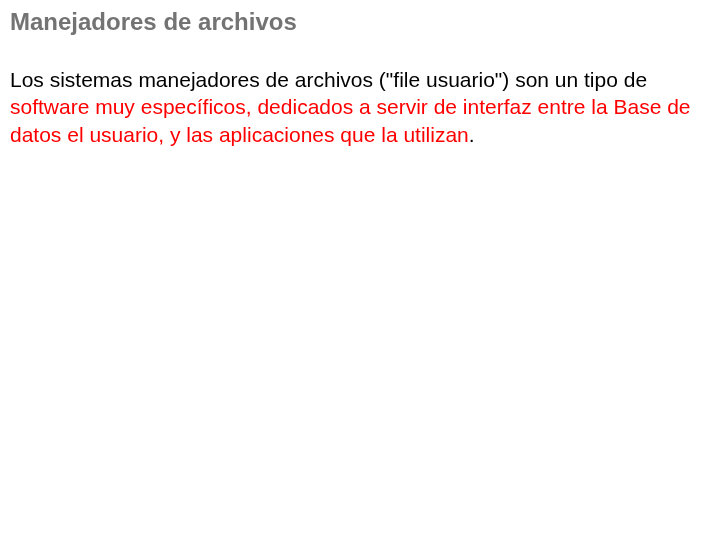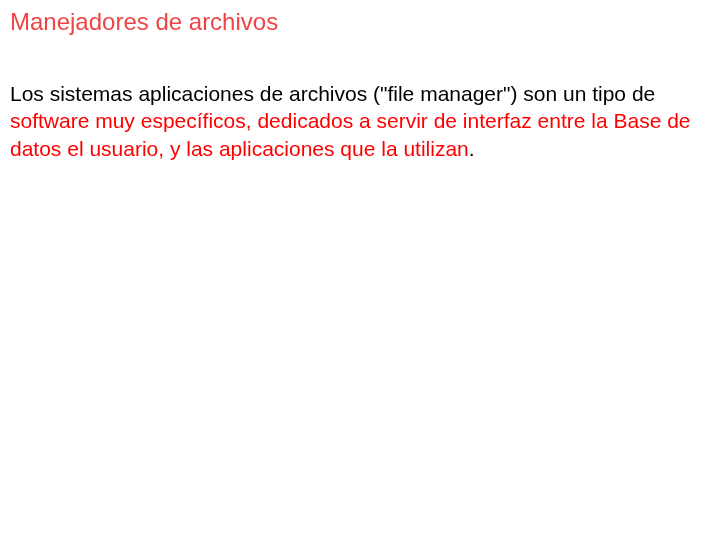--- a/index.html
+++ b/index.html
@@ -10,23 +10,23 @@
     body {
       width: 720px;
       height: 540px;
       background: #ffffff;
       font-family: "Comic Sans MS", cursive, sans-serif;
       padding: 8px 10px;
       color: #000000;
     }
     .title {
       font-size: 24px;
-      font-weight: normal;
-      color: #ef4444;
-      margin-bottom: 44px;
+      font-weight: bold;
+      color: #737373;
+      margin-bottom: 30px;
     }
     .body-text {
       font-size: 21px;
       line-height: 1.3;
       color: #000000;
     }
     .body-text .intro {
       font-weight: normal;
       color: #000000;
     }
@@ -38,14 +38,14 @@
       color: #000000;
       font-weight: normal;
     }
   </style>
 </head>
 <body>
 
 <h1 class="title">Manejadores de archivos</h1>
 
 <p class="body-text">
-  <span class="intro">Los sistemas aplicaciones de archivos ("file manager") son un tipo de </span><span class="highlight">software muy específicos, dedicados a servir de interfaz entre la Base de datos el usuario, y las aplicaciones que la utilizan</span><span class="period">.</span>
+  <span class="intro">Los sistemas manejadores de archivos ("file usuario") son un tipo de </span><span class="highlight">software muy específicos, dedicados a servir de interfaz entre la Base de datos el usuario, y las aplicaciones que la utilizan</span><span class="period">.</span>
 </p>
 
 </body></html>

